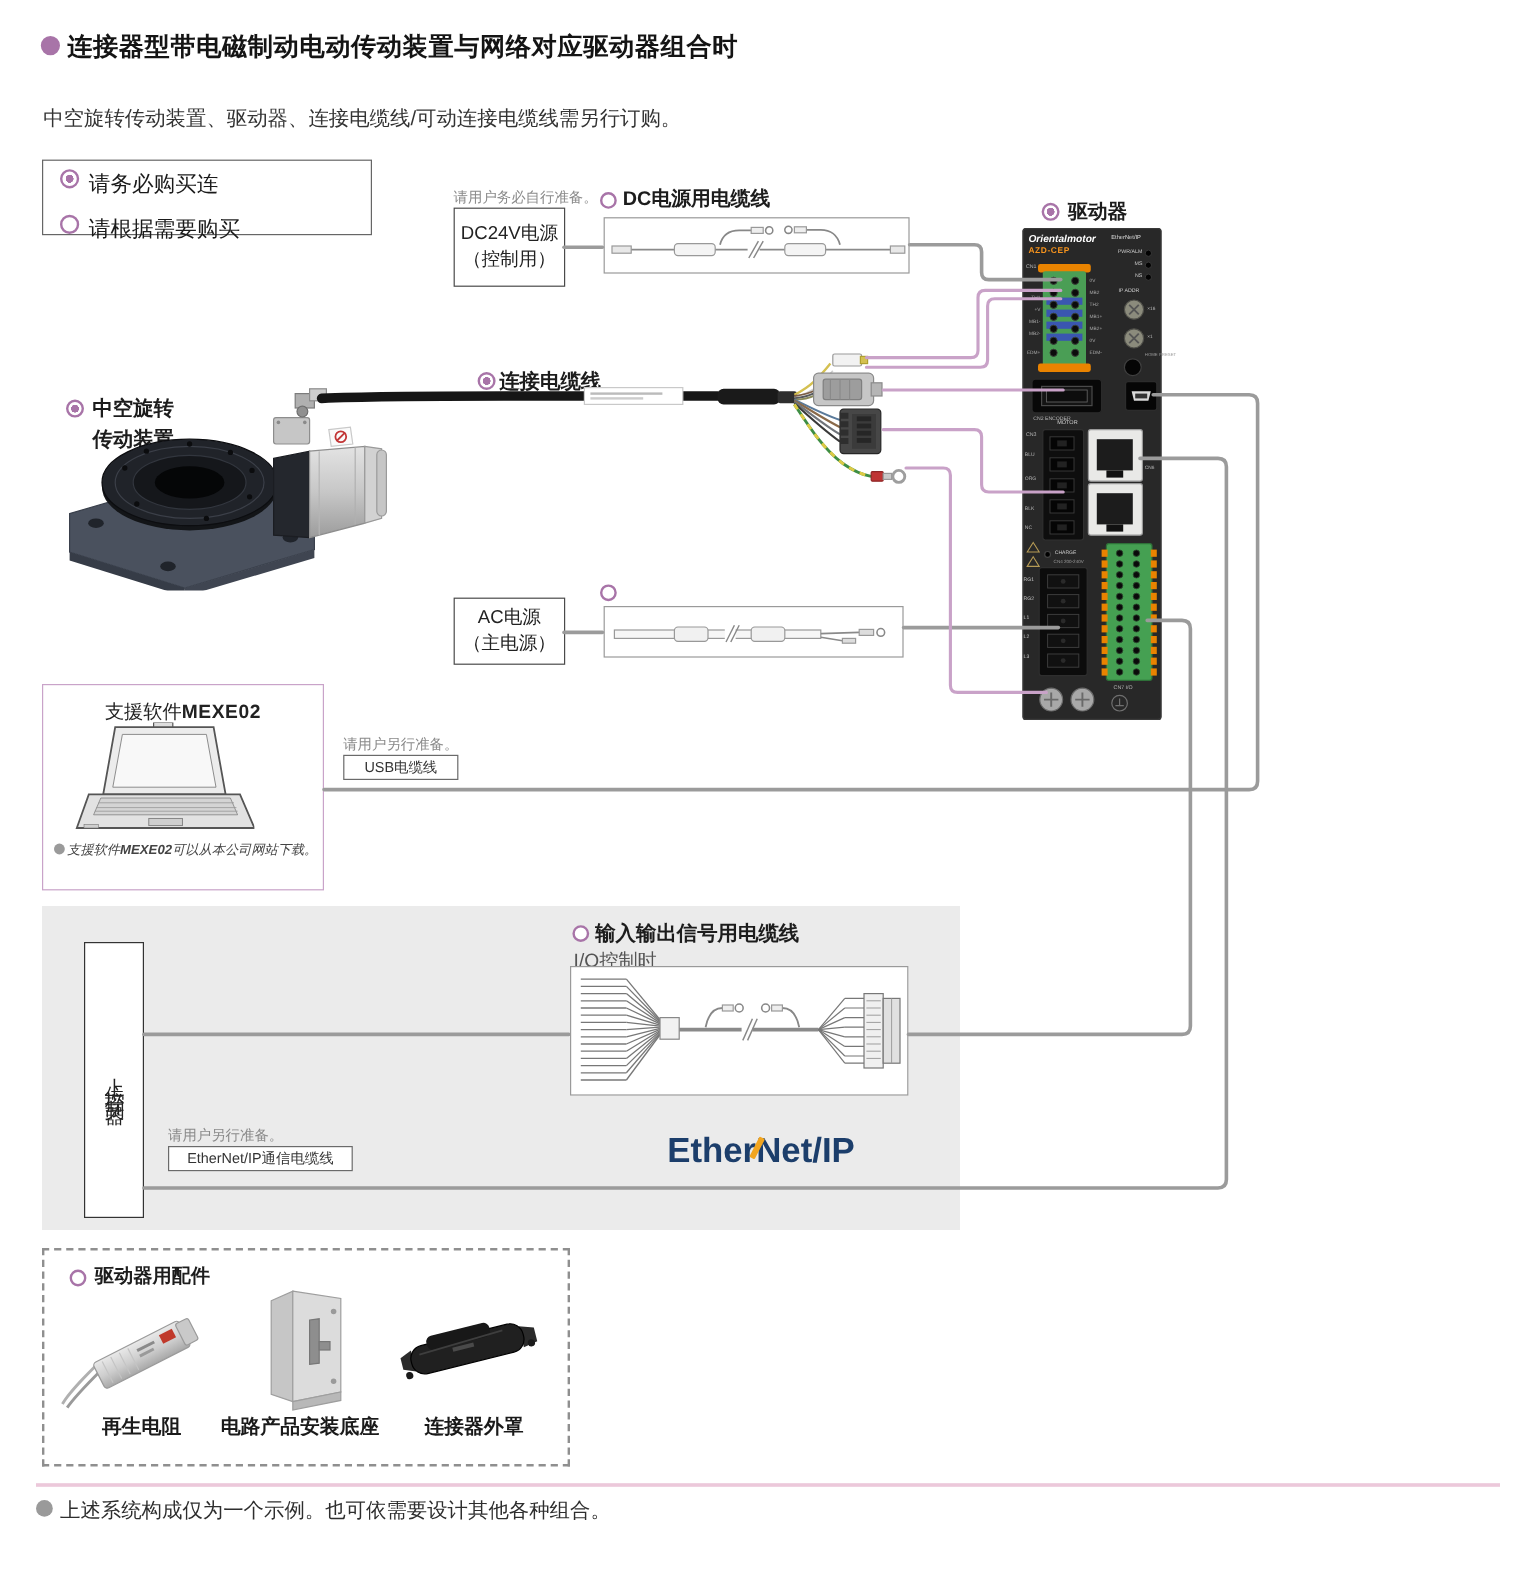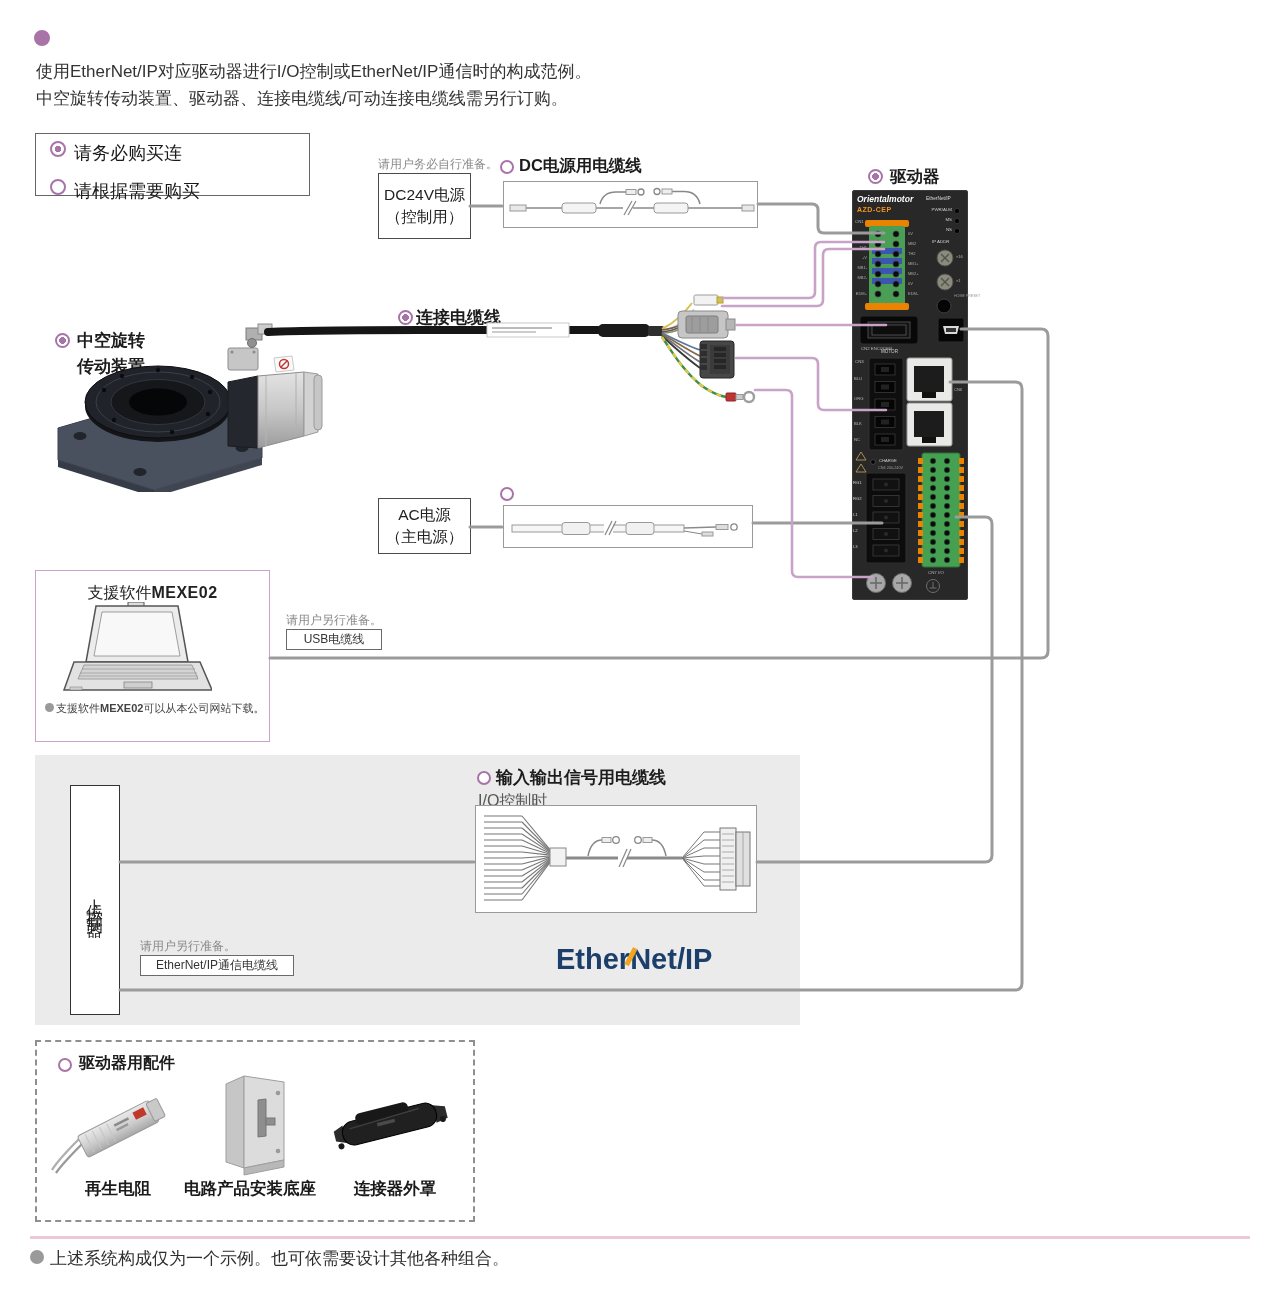--- a/index.html
+++ b/index.html
@@ -37,21 +37,21 @@
   .foot{font-size:17px;color:#2e2e2e;font-family:Liberation Mono, monospace;}
   svg{display:block;}
   .overlay{position:absolute;left:0;top:0;pointer-events:none;}
 </style>
 </head>
 <body>
 
 <div id="stage">
 
   <div class="abs ring solid" style="left:34px;top:30px;width:16px;height:16px;"></div>
-  <div class="abs sub" style="left:36px;top:60px;">使用EtherNet/IP对应驱动器进行I/O控制或EtherNet/IP通信时的构成范例。</div>
+  <div class="abs title" style="left:56px;top:25px;">连接器型带电磁制动电动传动装置与网络对应驱动器组合时</div>
   <div class="abs sub" style="left:36px;top:87px;">中空旋转传动装置、驱动器、连接电缆线/可动连接电缆线需另行订购。</div>
 
   <div class="abs legendbox" style="left:35px;top:133px;width:275px;height:63px;"></div>
   <div class="abs legenditem" style="left:50px;top:141px;">
     <span class="ring bull" style="display:inline-block;width:16px;height:16px;"></span>
     <span>请务必购买连</span>
   </div>
   <div class="abs legenditem" style="left:50px;top:179px;">
     <span class="ring" style="display:inline-block;width:16px;height:16px;"></span>
     <span>请根据需要购买</span>
@@ -169,21 +169,21 @@
     <polygon points="34,4 116,4 126,60 24,60" fill="#ececec" stroke="#555" stroke-width="1.5"></polygon>
     <polygon points="40,10 110,10 118,54 32,54" fill="#f8f8f8" stroke="#888" stroke-width="0.8"></polygon>
     <polygon points="12,60 138,60 150,88 2,88" fill="#e2e2e2" stroke="#555" stroke-width="1.5"></polygon>
     <polygon points="22,63 130,63 136,77 16,77" fill="#d4d4d4" stroke="#777" stroke-width="0.6"></polygon>
     <line x1="20" y1="67" x2="133" y2="67" stroke="#999" stroke-width="0.7"></line>
     <line x1="18" y1="71" x2="135" y2="71" stroke="#999" stroke-width="0.7"></line>
     <line x1="17" y1="74" x2="136" y2="74" stroke="#999" stroke-width="0.7"></line>
     <rect x="62" y="80" width="28" height="6" fill="#cfcfcf" stroke="#777" stroke-width="0.7"></rect>
     <rect x="8" y="85" width="12" height="3" fill="#cfcfcf" stroke="#777" stroke-width="0.5"></rect>
   </svg>
-  <div class="abs" style="left:45px;top:701px;font-size:11px;color:#444;white-space:nowrap;">
+  <div class="abs" style="left:45px;top:701px;font-size:11px;color:#444;white-space:nowrap;font-style:italic;">
     <span class="dotgray" style="display:inline-block;width:9px;height:9px;margin-right:2px;"></span><span>支援软件</span><span style="font-weight:800;">MEXE02</span><span>可以从本公司网站下载。</span>
   </div>
 
   <div class="abs note" style="left:286px;top:612px;">请用户另行准备。</div>
   <div class="abs smallbox" style="left:286px;top:629px;width:96px;height:21px;">
     <span>USB电缆线</span>
   </div>
 
   <div class="abs graypanel" style="left:35px;top:755px;width:765px;height:270px;"></div>
   <div class="abs hostbox" style="left:70px;top:785px;width:50px;height:230px;">

